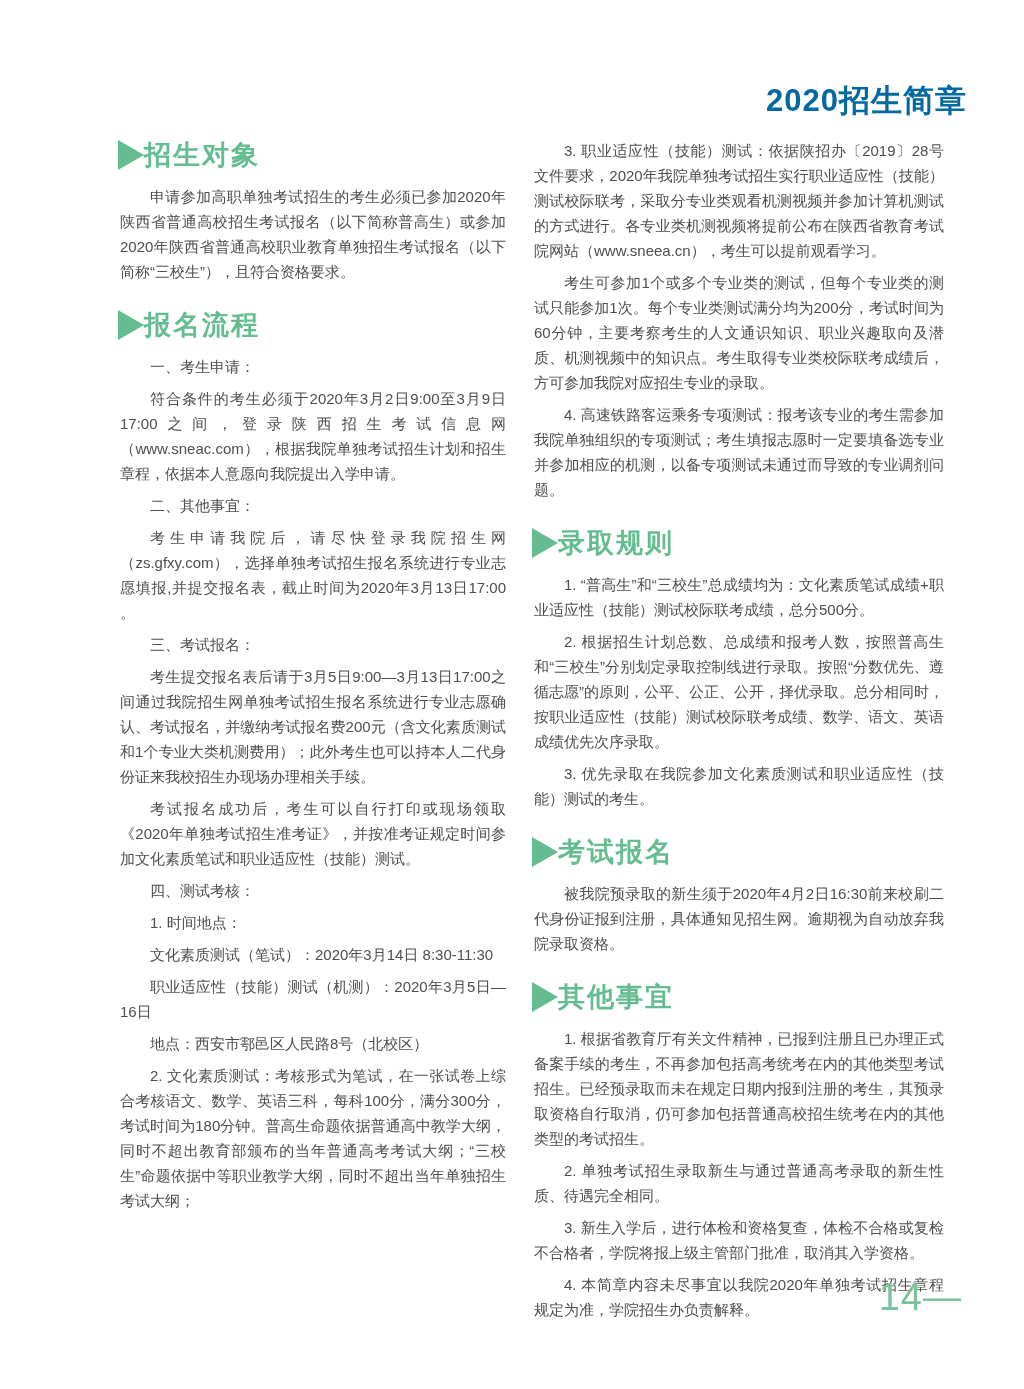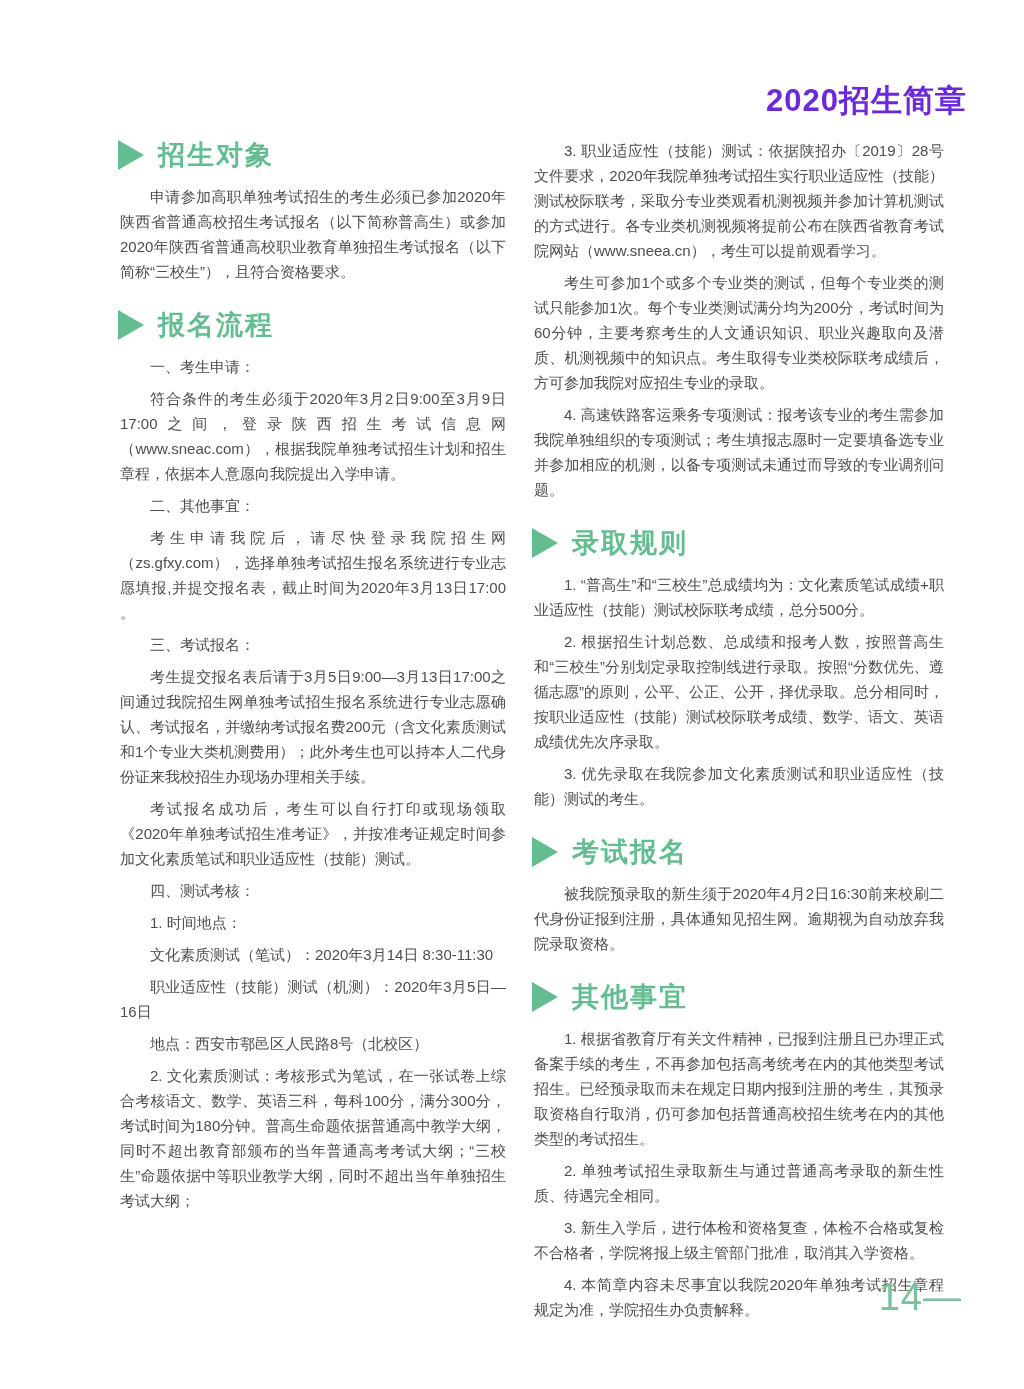--- a/index.html
+++ b/index.html
@@ -11,36 +11,36 @@
     overflow: hidden;
   }
   .page { position: absolute; inset: 0; background: #ffffff; }
 
   .header-title {
     position: absolute;
     top: 80px; right: 57px;
     font-size: 31px;
     font-weight: bold;
     letter-spacing: 1px;
-    color: #6d28d9;
+    color: #0369a1;
   }
 
   .columns {
     position: absolute;
     top: 136px; left: 120px;
     display: flex;
     gap: 28px;
   }
   .col-left  { width: 386px; }
   .col-right { width: 410px; }
 
   .sec-head {
     display: flex;
     align-items: center;
-    gap: 14px;
+    gap: 0;
     margin: 24px 0 12px -2px;
   }
   .section:first-child > .sec-head { margin-top: 2px; }
   .tri {
     width: 0; height: 0; flex: none;
     border-top: 15px solid transparent;
     border-bottom: 15px solid transparent;
     border-left: 26px solid #63bd90;
   }
   .sec-title {

